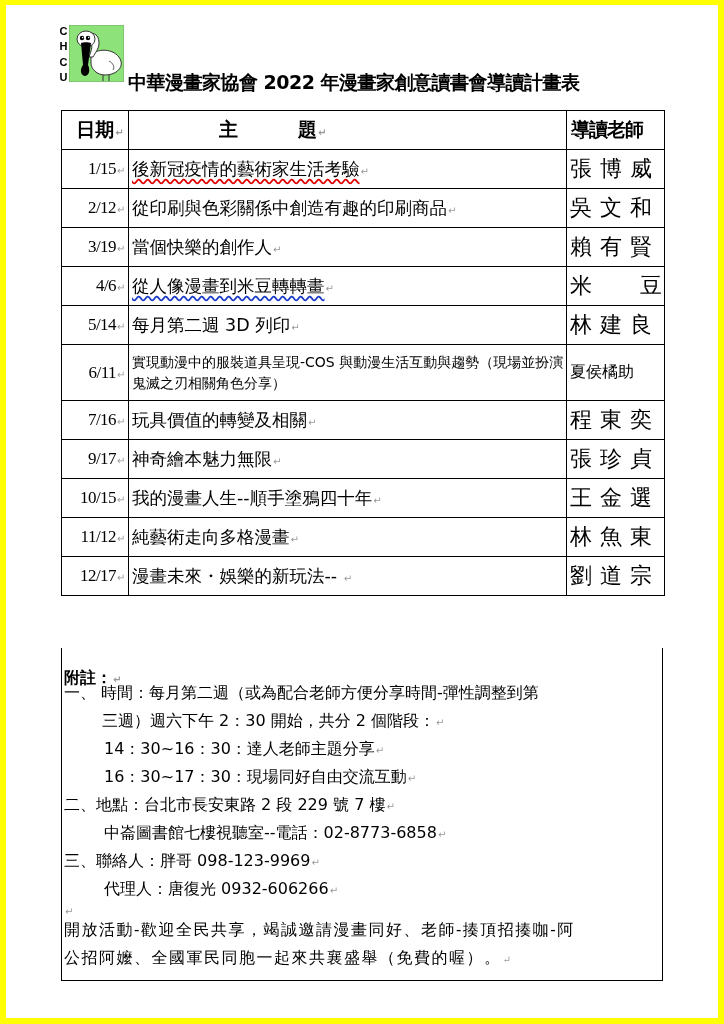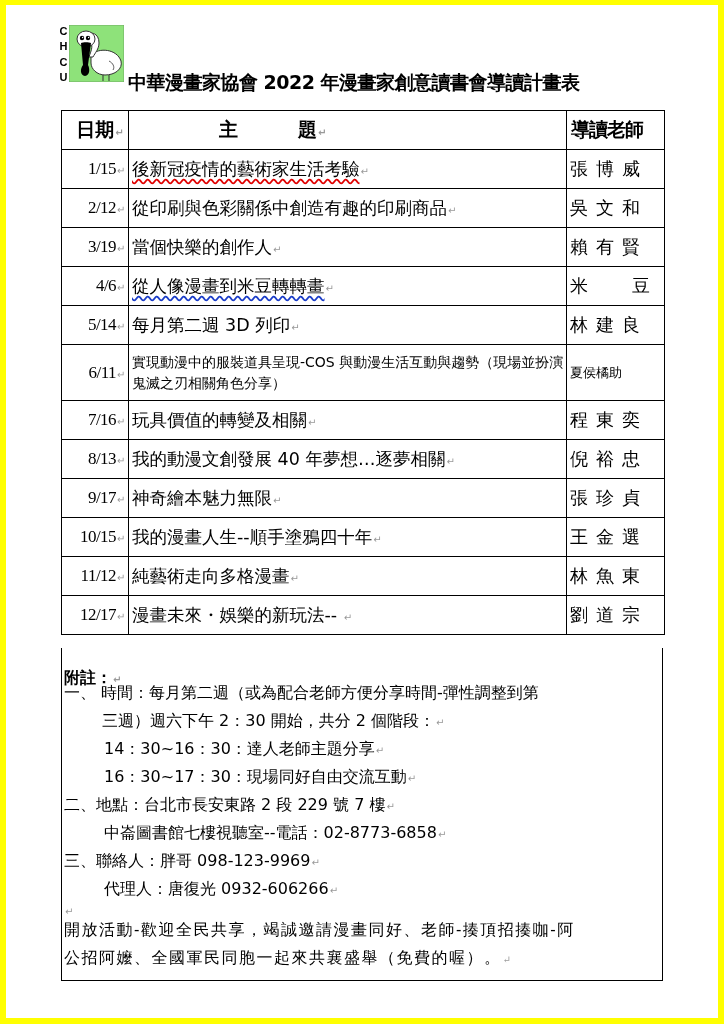--- a/index.html
+++ b/index.html
@@ -69,24 +69,24 @@
   th.h-host { text-align: left; padding-left: 4px !important; letter-spacing: -1px; }
   td { height: 38px; font-size: 17px; }
   td.date {
     font-family: "Liberation Serif", serif;
     font-size: 17px;
     text-align: right;
     padding-right: 3px !important;
     letter-spacing: -0.5px;
   }
   td.topic { padding-left: 3px !important; font-size: 17.5px; }
-  td.host { padding-left: 3px !important; font-size: 18px; letter-spacing: 8px; }
+  td.host { padding-left: 3px !important; font-size: 22px; letter-spacing: 8px; }
   tr.tall td { height: 55px; }
   tr.tall td.topic { white-space: normal; line-height: 21px; font-size: 14px; }
-  tr.tall td.host { letter-spacing: 0; font-size: 13px; }
+  tr.tall td.host { letter-spacing: 0; font-size: 16px; }
 
   .notes {
     position: absolute;
     left: 61px; top: 648px;
     width: 600px; height: 332px;
     border: 1.5px solid #000;
     border-top: none;
     font-size: 16px;
   }
   .notes .line { position: absolute; white-space: nowrap; }
@@ -177,25 +177,20 @@
   </tr>
   <tr class="tall">
     <td class="date"><span>6/11</span><span class="para-mark">↵</span></td>
     <td class="topic"><span>實現動漫中的服裝道具呈現-COS 與動漫生活互動與趨勢（現場並扮演鬼滅之刃相關角色分享）</span></td>
     <td class="host"><span>夏侯橘助</span></td>
   </tr>
   <tr>
     <td class="date"><span>7/16</span><span class="para-mark">↵</span></td>
     <td class="topic"><span>玩具價值的轉變及相關</span><span class="para-mark">↵</span></td>
     <td class="host"><span>程東奕</span></td>
-  </tr>
-  <tr>
-    <td class="date"><span>8/13</span><span class="para-mark">↵</span></td>
-    <td class="topic"><span>我的動漫文創發展 40 年夢想…逐夢相關</span><span class="para-mark">↵</span></td>
-    <td class="host"><span>倪裕忠</span></td>
   </tr>
   <tr>
     <td class="date"><span>9/17</span><span class="para-mark">↵</span></td>
     <td class="topic"><span>神奇繪本魅力無限</span><span class="para-mark">↵</span></td>
     <td class="host"><span>張珍貞</span></td>
   </tr>
   <tr>
     <td class="date"><span>10/15</span><span class="para-mark">↵</span></td>
     <td class="topic"><span>我的漫畫人生--順手塗鴉四十年</span><span class="para-mark">↵</span></td>
     <td class="host"><span>王金選</span></td>

